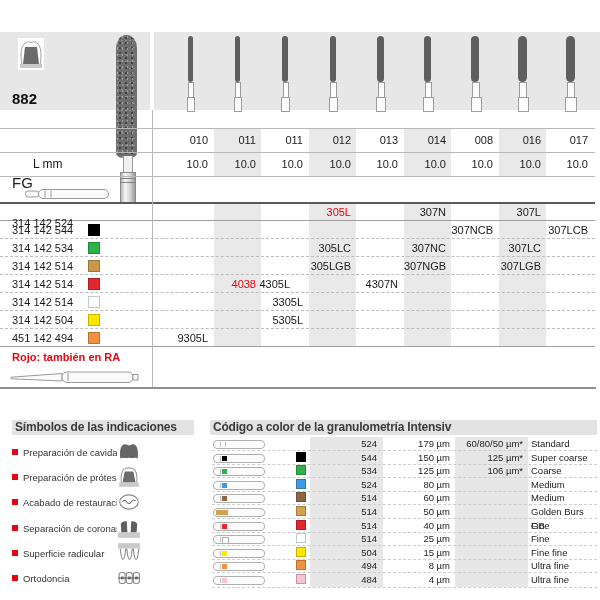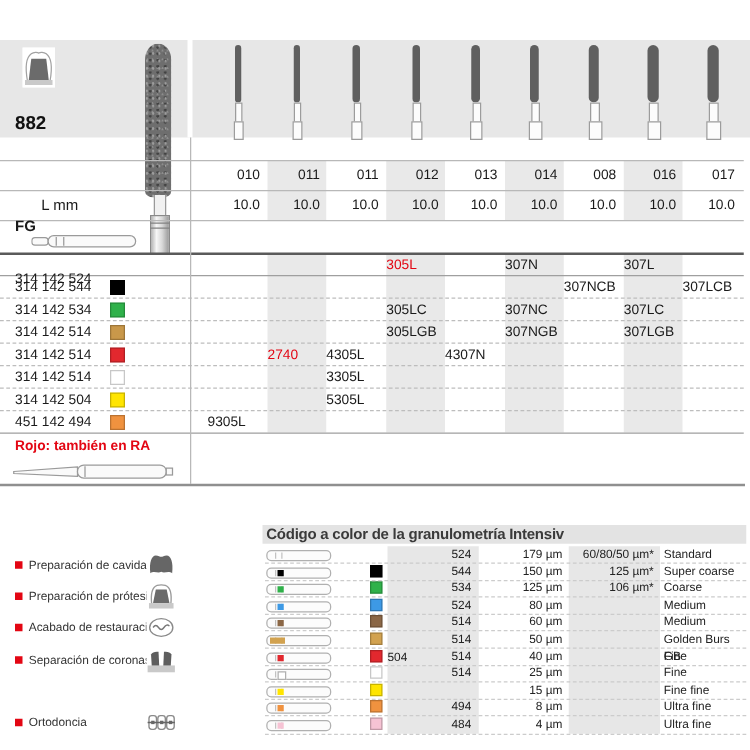--- a/index.html
+++ b/index.html
@@ -30,24 +30,24 @@
   
   .colband{background:#e9e9e9;}
   .hline{height:1px;background:#b8b8b8;left:0;width:595px;}
   .hline-dark{height:2px;background:#5a5a5a;left:0;width:595px;}
   .hline-mid{height:1px;background:#9f9f9f;left:0;width:595px;}
   .hline-dash{height:0;border-top:1px dashed #bdbdbd;left:0;width:595px;}
   #vline{left:152px;top:110px;width:1px;height:277px;background:#b8b8b8;}
   #bottom-rule{left:0;top:387px;width:596px;height:2px;background:#8f8f8f;}
   .spec-label{left:33px;height:24px;line-height:24px;font-size:12px;}
   .spec-cell{height:24px;line-height:24px;font-size:11px;width:42px;text-align:right;}
-  #fg-label{left:12px;top:174px;font-size:12px;font-weight:bold;}
+  #fg-label{left:12px;top:174px;font-size:15px;font-weight:normal;}
   .code{left:12px;height:18px;line-height:18px;font-size:11px;}
   .swatch{width:12px;height:12px;left:88px;border:1px solid rgba(0,0,0,.22);box-sizing:border-box;}
-  .cell{height:18px;line-height:18px;font-size:11px;width:42px;}
+  .cell{height:18px;line-height:18px;font-size:11px;width:42px;text-align:right;}
   .red{color:#e30613;}
   #note{left:12px;top:351px;font-size:11px;font-weight:bold;color:#e30613;}
   
   .strip{top:420px;height:15px;background:#e3e3e3;color:#3a3a3a;font-weight:bold;
          font-size:12px;line-height:15px;padding-left:3px;box-sizing:border-box;letter-spacing:-0.2px;}
   .sym-item{left:12px;width:182px;height:24px;display:flex;align-items:center;}
   .bullet{width:6px;height:6px;background:#e30613;margin-right:5px;flex:0 0 auto;}
   .sym-label{font-size:9.5px;color:#333;}
   .sym-icon{position:absolute;left:105px;top:0;width:24px;height:24px;}
   .gcol{top:437px;height:150px;background:#e7e7e7;}
@@ -189,22 +189,22 @@
     <div class="abs cell" style="left:499px;top:239px">307LC</div>
 
     <div class="abs code" style="top:257px">314 142 514</div>
     <div class="abs swatch" style="top: 260px; background: rgb(201, 152, 74);"></div>
     <div class="abs cell" style="left:309px;top:257px">305LGB</div>
     <div class="abs cell" style="left:404px;top:257px">307NGB</div>
     <div class="abs cell" style="left:499px;top:257px">307LGB</div>
 
     <div class="abs code" style="top:275px">314 142 514</div>
     <div class="abs swatch" style="top: 278px; background: rgb(226, 40, 46);"></div>
-    <div class="abs cell red" style="left:214px;top:275px">2740</div>
-    <div class="abs cell" style="left:261px;top:275px">4305L</div>
+    <div class="abs cell red" style="left:214px;top:275px">4038</div>
+    <div class="abs cell" style="left:248px;top:275px">4305L</div>
     <div class="abs cell" style="left:356px;top:275px">4307N</div>
 
     <div class="abs code" style="top:293px">314 142 514</div>
     <div class="abs swatch" style="top: 296px; background: rgb(255, 255, 255);"></div>
     <div class="abs cell" style="left:261px;top:293px">3305L</div>
 
     <div class="abs code" style="top:311px">314 142 504</div>
     <div class="abs swatch" style="top: 314px; background: rgb(255, 229, 0);"></div>
     <div class="abs cell" style="left:261px;top:311px">5305L</div>
 
@@ -216,20 +216,21 @@
   <div class="abs" id="note">Rojo: también en RA</div>
   <div class="abs" style="left:10px;top:369px">
     <svg width="130" height="15" viewBox="0 0 130 15">
       <path d="M1,8.2 L52,4.5 L52,12 L1,9.8 Z" fill="#fafafa" stroke="#9a9a9a"></path>
       <rect x="52" y="3" width="71" height="10.5" rx="5" fill="#fafafa" stroke="#9a9a9a"></rect>
       <line x1="58" y1="4" x2="58" y2="12.5" stroke="#9a9a9a"></line>
       <rect x="123" y="5.5" width="5" height="5.5" fill="#fafafa" stroke="#9a9a9a"></rect>
     </svg>
   </div>
 
+  <div class="abs strip" style="left:12px;width:182px">Símbolos de las indicaciones</div>
 
   <div class="abs sym-item" style="top:440px">
     <span class="bullet"></span>
     <span class="sym-label">Preparación de cavidades</span>
     <span class="sym-icon">
       <svg width="24" height="24" viewBox="0 0 22 22">
           <rect width="22" height="22" fill="#fff"></rect>
         <path d="M3,17 C2,9 4,4 7,4 C9,4 10,5 11,5 C12,5 13,4 15,4 C18,4 20,9 19,17 C16,15 13.5,17.5 11,16 C8.5,17.5 6,15 3,17 Z" fill="#666"></path>
         </svg>
     </span>
@@ -259,20 +260,31 @@
   </div>
   <div class="abs sym-item" style="top:516px">
     <span class="bullet"></span>
     <span class="sym-label">Separación de coronas</span>
     <span class="sym-icon">
       <svg width="24" height="24" viewBox="0 0 22 22">
           <rect width="22" height="22" fill="#fff"></rect>
         <rect x="1" y="15" width="20" height="5" fill="#c9c9c9"></rect>
         <path d="M4,15 L3.5,7 Q5,4.5 9,5 L9.5,15 Z" fill="#5e5e5e"></path>
         <path d="M12.5,15 L13,5 Q17,4.5 18.5,7 L18,15 Z" fill="#5e5e5e"></path>
+        </svg>
+    </span>
+  </div>
+  <div class="abs sym-item" style="top:541px">
+    <span class="bullet"></span>
+    <span class="sym-label">Superficie radicular</span>
+    <span class="sym-icon">
+      <svg width="24" height="24" viewBox="0 0 22 22">
+          <rect width="22" height="22" fill="#fff"></rect>
+        <rect x="1" y="2" width="20" height="5" fill="#c9c9c9"></rect>
+        <path d="M3,7 Q4,17 5.5,17 Q7,17 8,7 M9,7 Q10,17 11.5,17 Q13,17 14,7 M15,7 Q16,17 17.5,17 Q19,17 20,7" fill="#fff" stroke="#8a8a8a"></path>
         </svg>
     </span>
   </div>
   <div class="abs strip" style="left:210px;width:387px">Código a color de la granulometría Intensiv</div>
 
   <div class="abs sym-item" style="top:566px">
     <span class="bullet"></span>
     <span class="sym-label">Ortodoncia</span>
     <span class="sym-icon">
       <svg width="24" height="24" viewBox="0 0 22 22">
@@ -377,21 +389,21 @@
     <div class="abs gtxt" style="left:385px;top:532px;width:65px;text-align:right">25 µm</div>
     <div class="abs gtxt" style="left:455px;top:532px;width:68px;text-align:right"></div>
     <div class="abs gtxt" style="left:531px;top:532px">Fine</div>
 
     <div class="abs gbur" style="top:548.5px">
         <i style="left:6px"></i>
         <i style="left:11px"></i>
         <span class="gmark" style="background: rgb(255, 229, 0);"></span>
       </div>
     <div class="abs swatch-sm" style="top: 547px; background: rgb(255, 229, 0);"></div>
-    <div class="abs gtxt" style="left:310px;top:520px;width:67px;text-align:left">504</div>
+    <div class="abs gtxt" style="left:310px;top:546px;width:67px;text-align:right">504</div>
     <div class="abs gtxt" style="left:385px;top:546px;width:65px;text-align:right">15 µm</div>
     <div class="abs gtxt" style="left:455px;top:546px;width:68px;text-align:right"></div>
     <div class="abs gtxt" style="left:531px;top:546px">Fine fine</div>
 
     <div class="abs gbur" style="top:561.5px">
         <i style="left:6px"></i>
         <i style="left:11px"></i>
         <span class="gmark" style="background: rgb(240, 146, 63);"></span>
       </div>
     <div class="abs swatch-sm" style="top: 560px; background: rgb(240, 146, 63);"></div>

